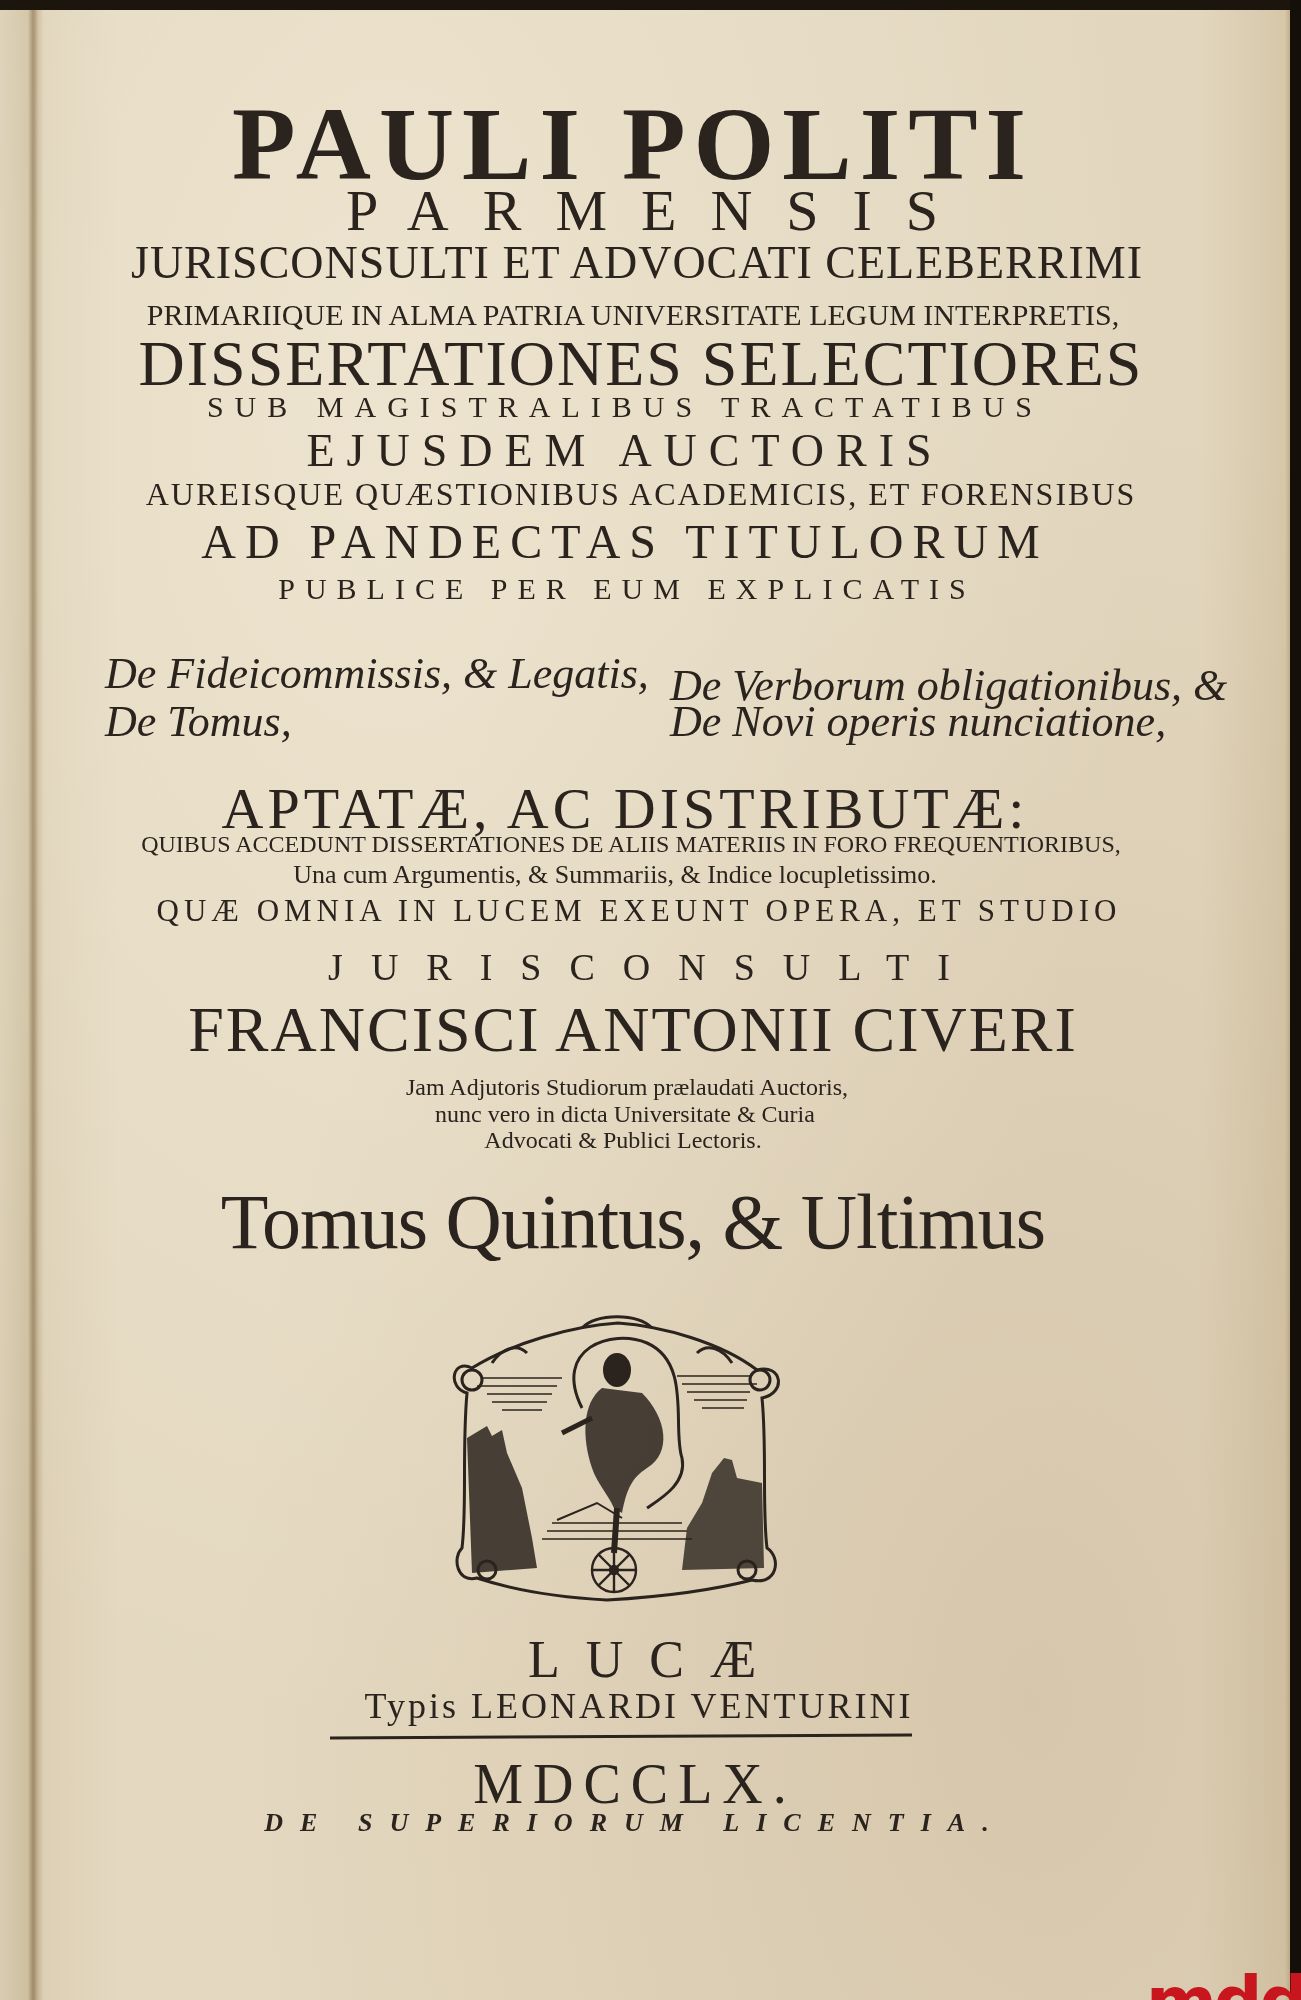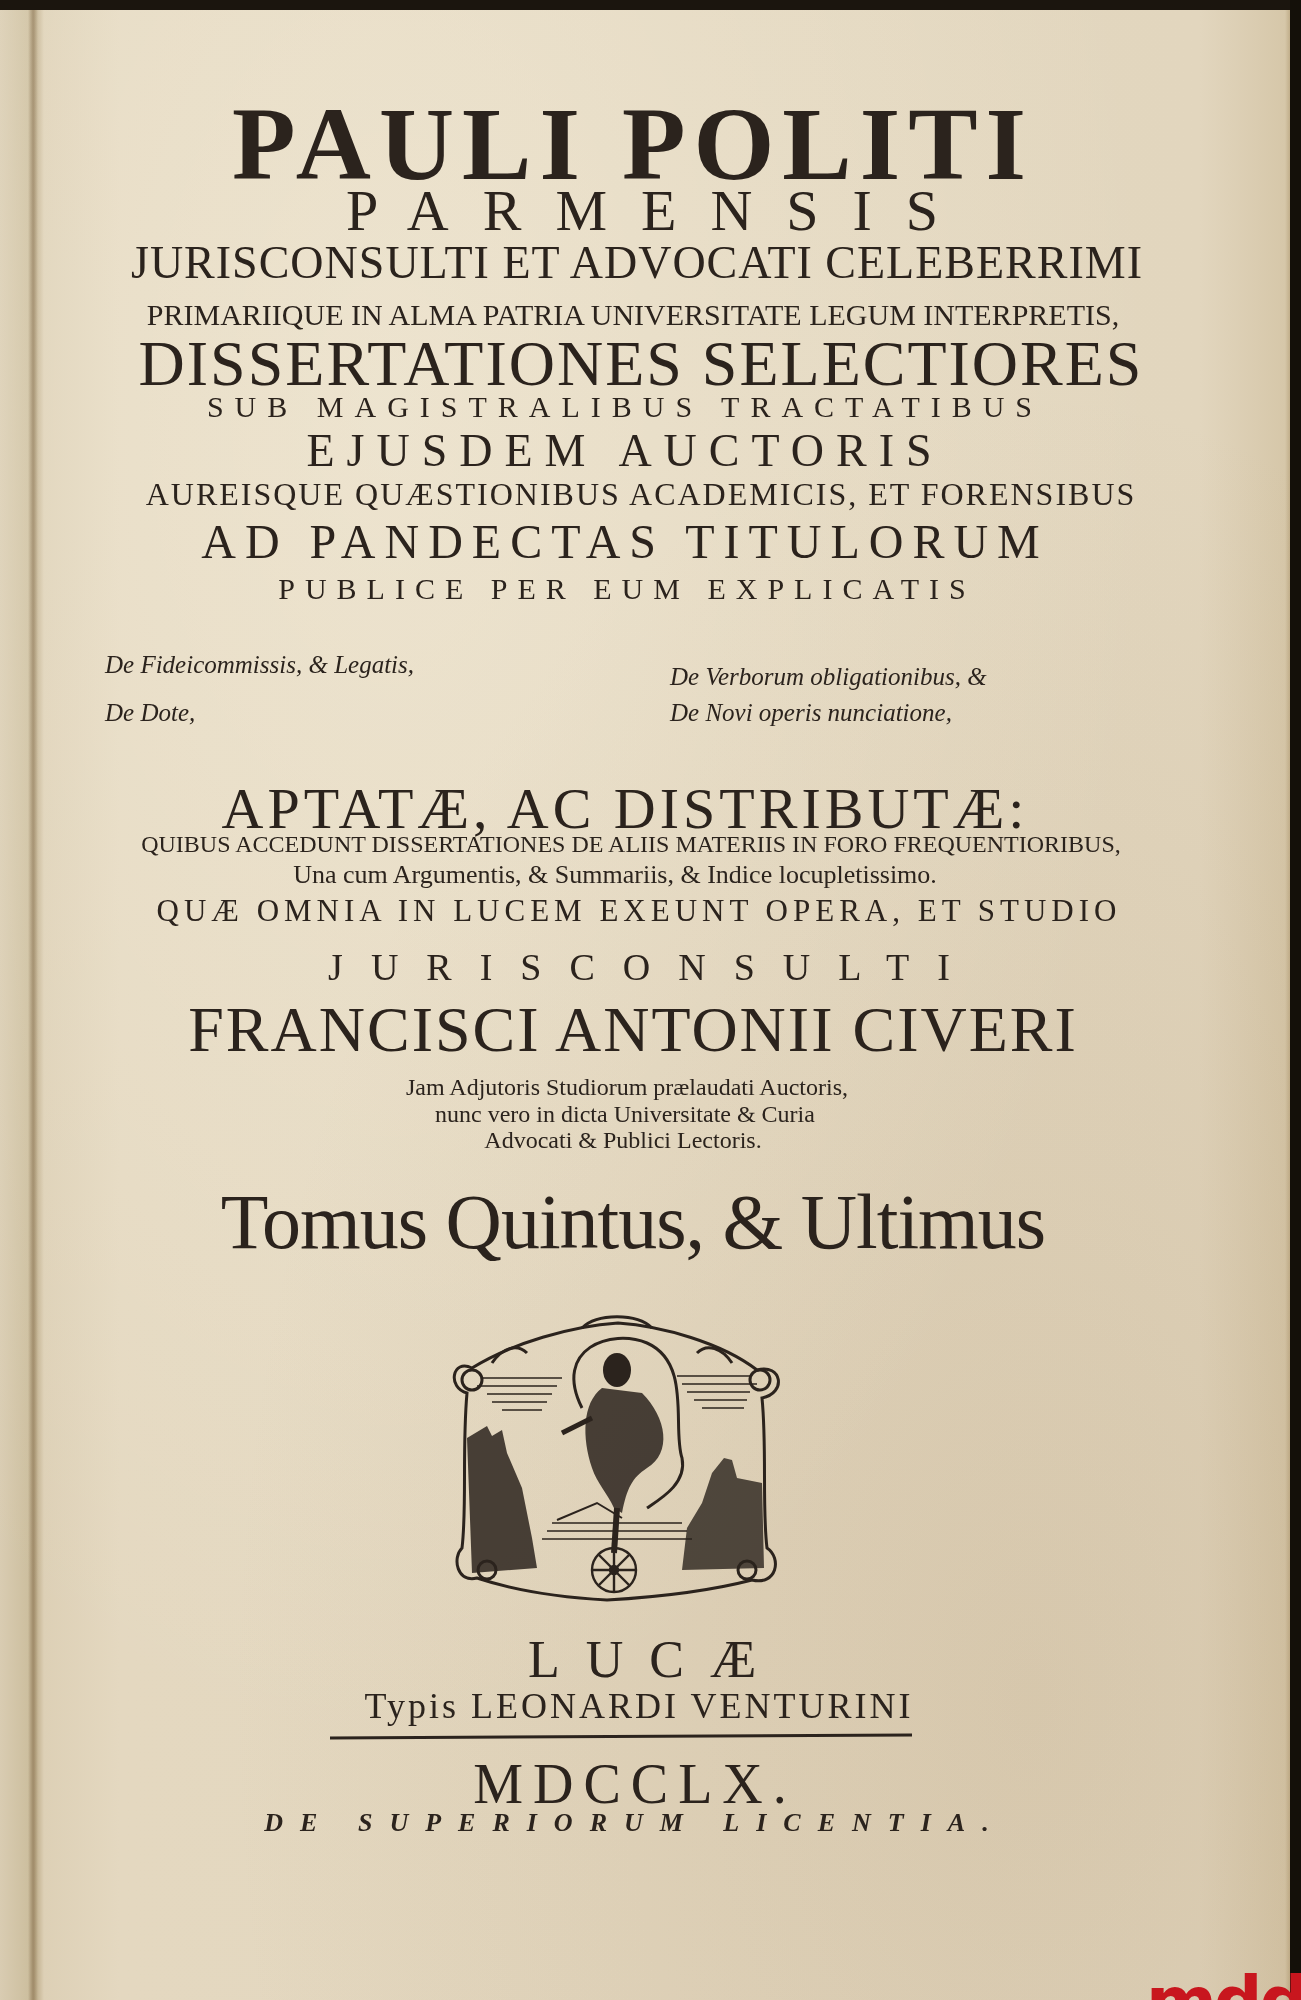--- a/index.html
+++ b/index.html
@@ -30,21 +30,21 @@
   #l-parmensis { top:182px; font-size:58px; letter-spacing:34px; padding-left:34px; left:-20px; }
   #l-juris1 { top:240px; font-size:46px; letter-spacing:1px; left:-8px; }
   #l-primarii { top:300px; font-size:30px; letter-spacing:0px; left:-12px; }
   #l-dissert { top:332px; font-size:64px; letter-spacing:2px; left:-4px; }
   #l-sub { top:392px; font-size:30px; letter-spacing:11px; left:-20px; }
   #l-ejusdem { top:428px; font-size:46px; letter-spacing:12px; left:-20px; }
   #l-aureisque { top:478px; font-size:32px; letter-spacing:2px; left:-4px; }
   #l-pandectas { top:518px; font-size:48px; letter-spacing:9px; left:-20px; }
   #l-publice { top:574px; font-size:30px; letter-spacing:10px; left:-18px; }
 
-  .col { position:absolute; font-style:italic; font-size:25px; color:#2b231d; white-space:nowrap; line-height:1; }
+  .col { position:absolute; font-style:italic; font-size:44px; color:#2b231d; white-space:nowrap; line-height:1; }
   #c-l1 { left:105px; top:652px; }
   #c-l2 { left:105px; top:700px; }
   #c-r1 { left:670px; top:652px;margin-top:12px; }
   #c-r2 { left:670px; top:700px;text-align:right; }
 
   #l-aptatae { top:780px; font-size:58px; letter-spacing:4px; left:-20px; }
   #l-quibus { top:832px; font-size:24px; letter-spacing:0px; left:-14px; }
   #l-una { top:862px; font-size:26px; left:-30px; }
   #l-quae { top:895px; font-size:31px; letter-spacing:5px; left:-6px; }
   #l-juris2 { top:948px; font-size:38px; letter-spacing:28px; padding-left:28px; left:-20px; }
@@ -80,21 +80,21 @@
 <div class="line" id="l-juris1">JURISCONSULTI ET ADVOCATI CELEBERRIMI</div>
 <div class="line" id="l-primarii">PRIMARIIQUE IN ALMA PATRIA UNIVERSITATE LEGUM INTERPRETIS,</div>
 <div class="line" id="l-dissert">DISSERTATIONES SELECTIORES</div>
 <div class="line" id="l-sub">SUB MAGISTRALIBUS TRACTATIBUS</div>
 <div class="line" id="l-ejusdem">EJUSDEM AUCTORIS</div>
 <div class="line" id="l-aureisque">AUREISQUE QUÆSTIONIBUS ACADEMICIS, ET FORENSIBUS</div>
 <div class="line" id="l-pandectas">AD PANDECTAS TITULORUM</div>
 <div class="line" id="l-publice">PUBLICE PER EUM EXPLICATIS</div>
 
 <div class="col" id="c-l1">De Fideicommissis, &amp; Legatis,</div>
-<div class="col" id="c-l2">De Dote,</div>
+<div class="col" id="c-l2">De Tomus,</div>
 <div class="col" id="c-r1">De Verborum obligationibus, &amp;</div>
 <div class="col" id="c-r2">De Novi operis nunciatione,</div>
 
 <div class="line" id="l-aptatae">APTATÆ, AC DISTRIBUTÆ:</div>
 <div class="line" id="l-quibus">QUIBUS ACCEDUNT DISSERTATIONES DE ALIIS MATERIIS IN FORO FREQUENTIORIBUS,</div>
 <div class="line" id="l-una">Una cum Argumentis, &amp; Summariis, &amp; Indice locupletissimo.</div>
 <div class="line" id="l-quae">QUÆ OMNIA IN LUCEM EXEUNT OPERA, ET STUDIO</div>
 <div class="line" id="l-juris2">JURISCONSULTI</div>
 <div class="line" id="l-francisci">FRANCISCI ANTONII CIVERI</div>
 <div class="line" id="l-jam">Jam Adjutoris Studiorum prælaudati Auctoris,</div>

